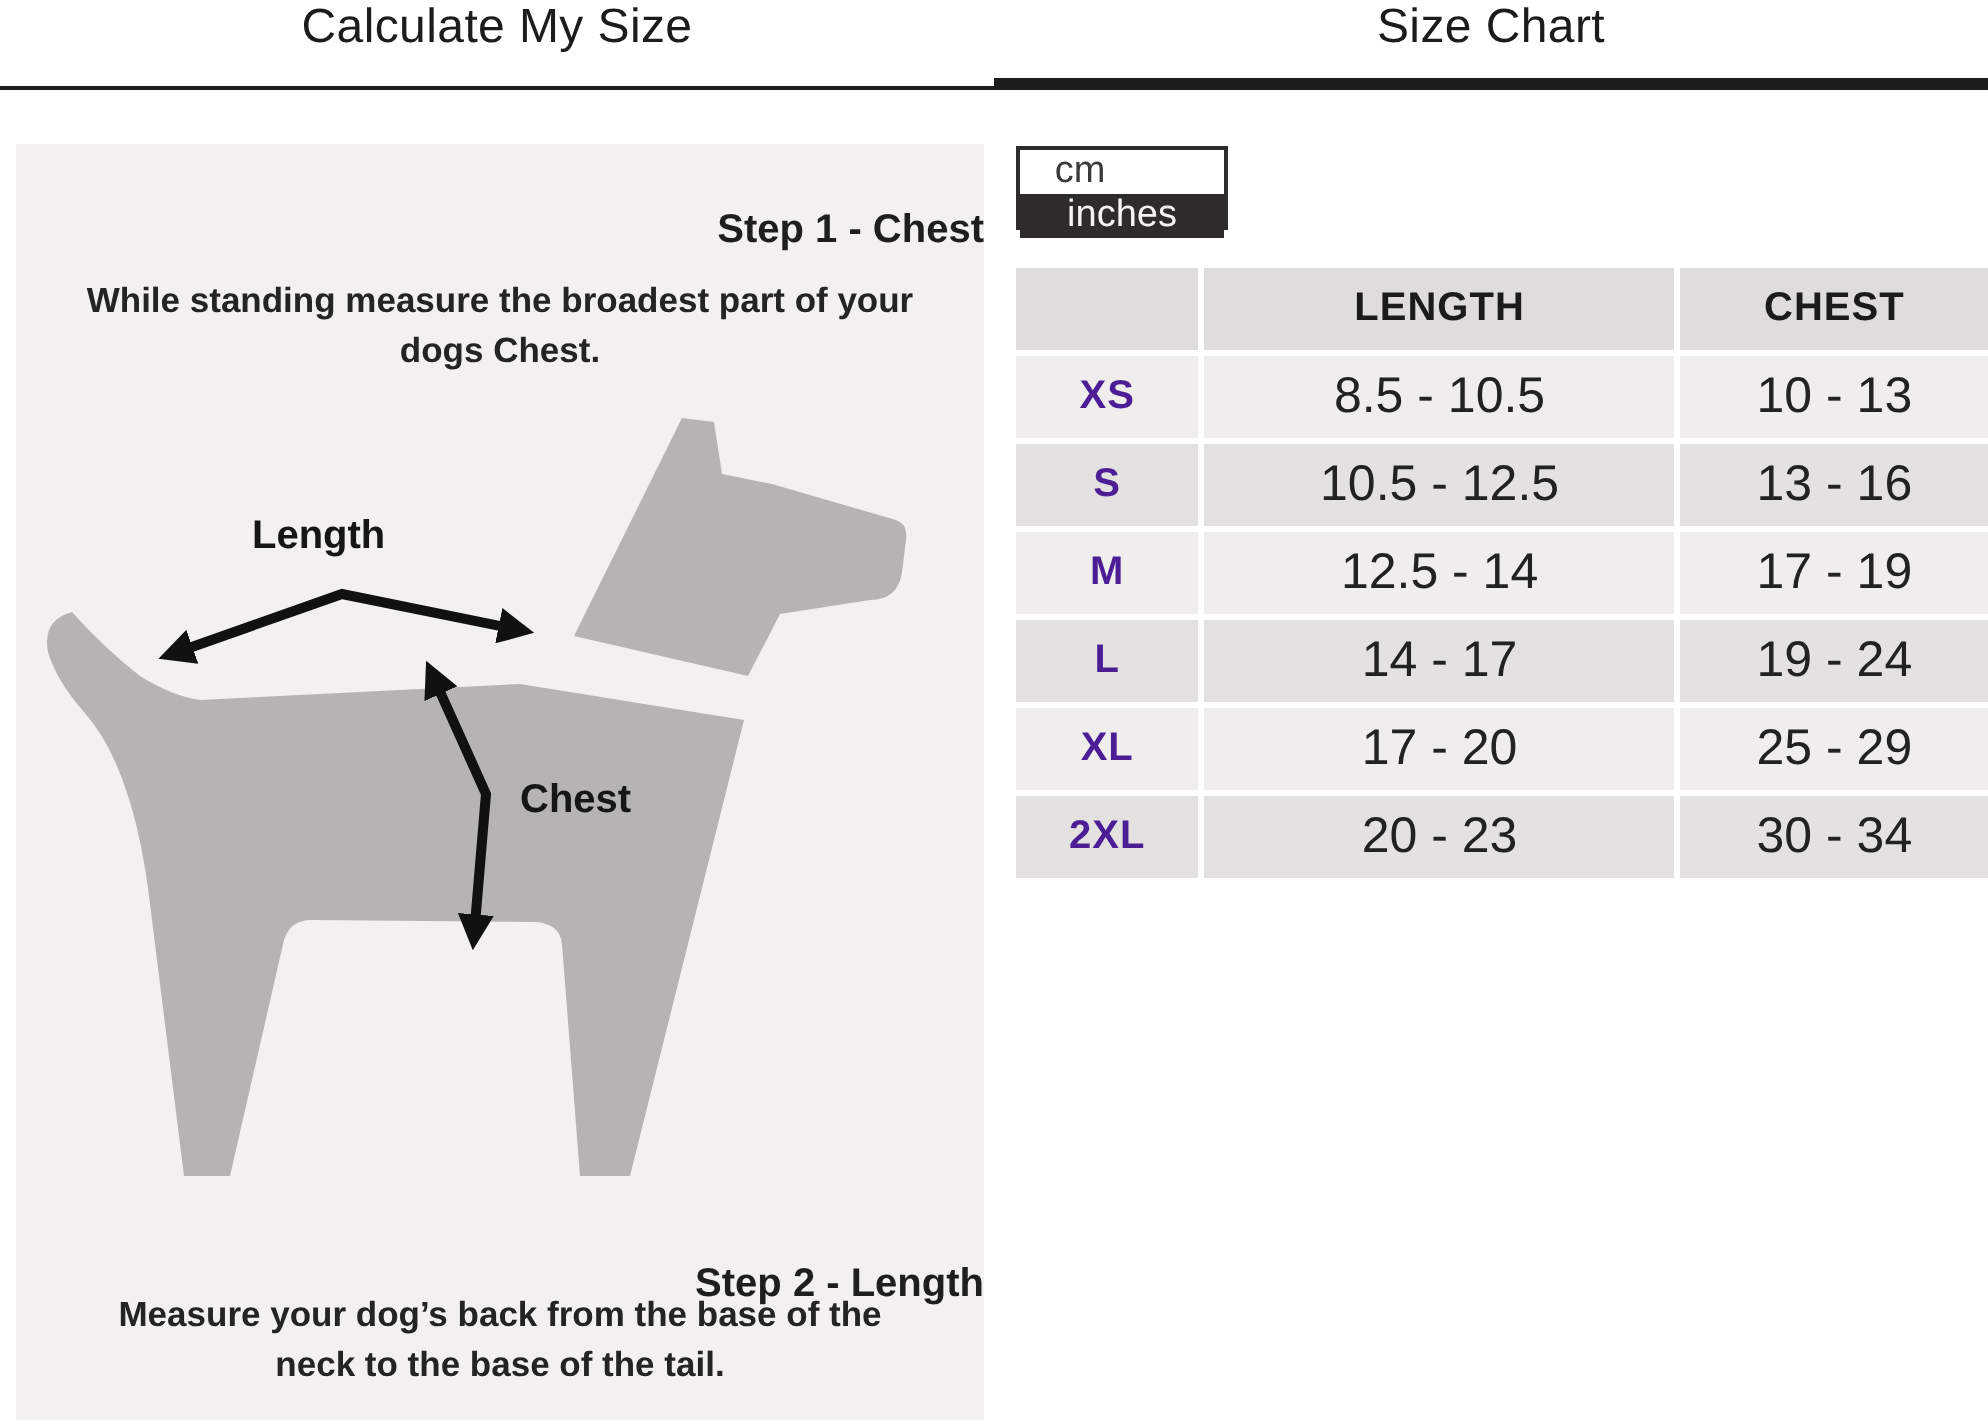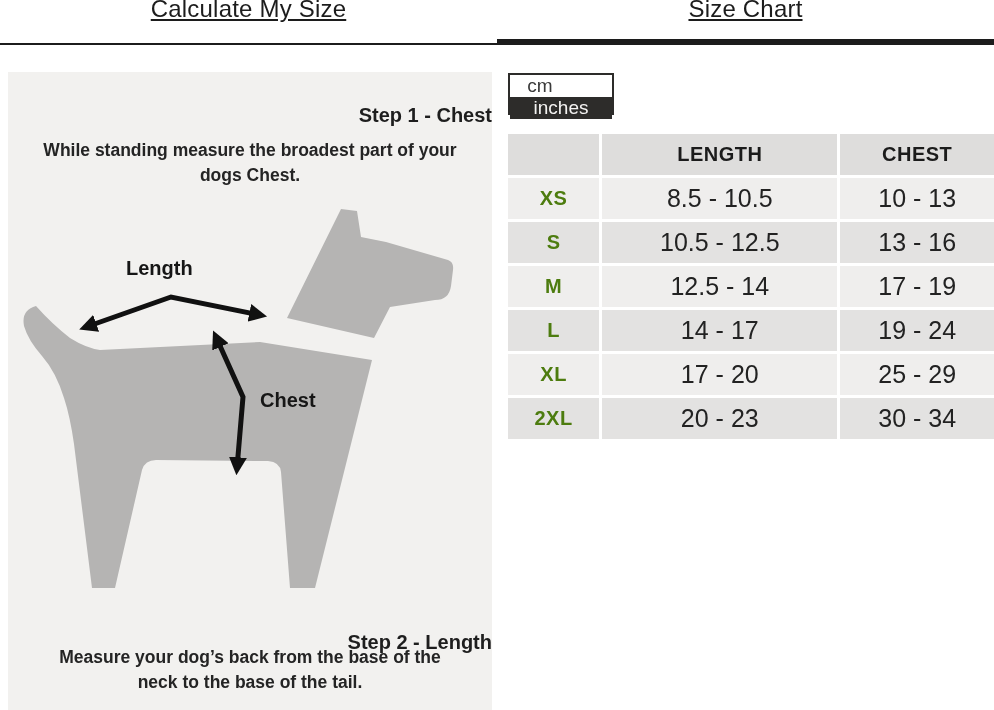--- a/index.html
+++ b/index.html
@@ -9,26 +9,25 @@
     background: #ffffff;
     font-family: "Liberation Sans", sans-serif;
     color: var(--ink, #1c1c1c);
     overflow: hidden;
   }
 
   
   .tabbar { display: flex; height: 45px; }
   .tab {
     flex: 1; position: relative;
-    display: flex; align-items: flex-end; justify-content: center;
+    display: flex; align-items: flex-start; justify-content: center;
     font-size: 24px; letter-spacing: 0.2px;
     color: var(--ink, #1c1c1c);
-    padding-bottom: 22px;
+    padding-bottom: 6px;
     cursor: pointer;
-    text-decoration: underline;
   }
   .tab .underline {
     position: absolute; left: 0; right: 0; bottom: 0;
     height: 2px; background: var(--ink, #1c1c1c);
   }
   .tab.active .underline { height: 6px; }
 
   
   .content { display: flex; margin-top: 27px; align-items: flex-start; }
 
@@ -94,21 +93,21 @@
   .size-table th, .size-table td {
     text-align: center; vertical-align: middle;
     height: 41px; padding: 0;
   }
   .size-table thead th {
     background: var(--header-row-bg, #dedddc);
     font-size: 20px; font-weight: 700; letter-spacing: 0.5px;
     color: #1b1b1b;
   }
   .size-table td.size-cell {
-    font-size: 20px; font-weight: 700; letter-spacing: 0.5px; color: #4d7c0f;
+    font-size: 20px; font-weight: 700; letter-spacing: 0.5px; color: #4c1d95;
   }
   .size-table td.value-cell {
     font-size: 25px; font-weight: 400; color: #222222;
   }
   tr.row-light td { background: var(--row-light-bg, #efeeed); }
   tr.row-dark td  { background: var(--row-dark-bg, #e3e2e1); }
 </style>
 </head>
 <body>
 

